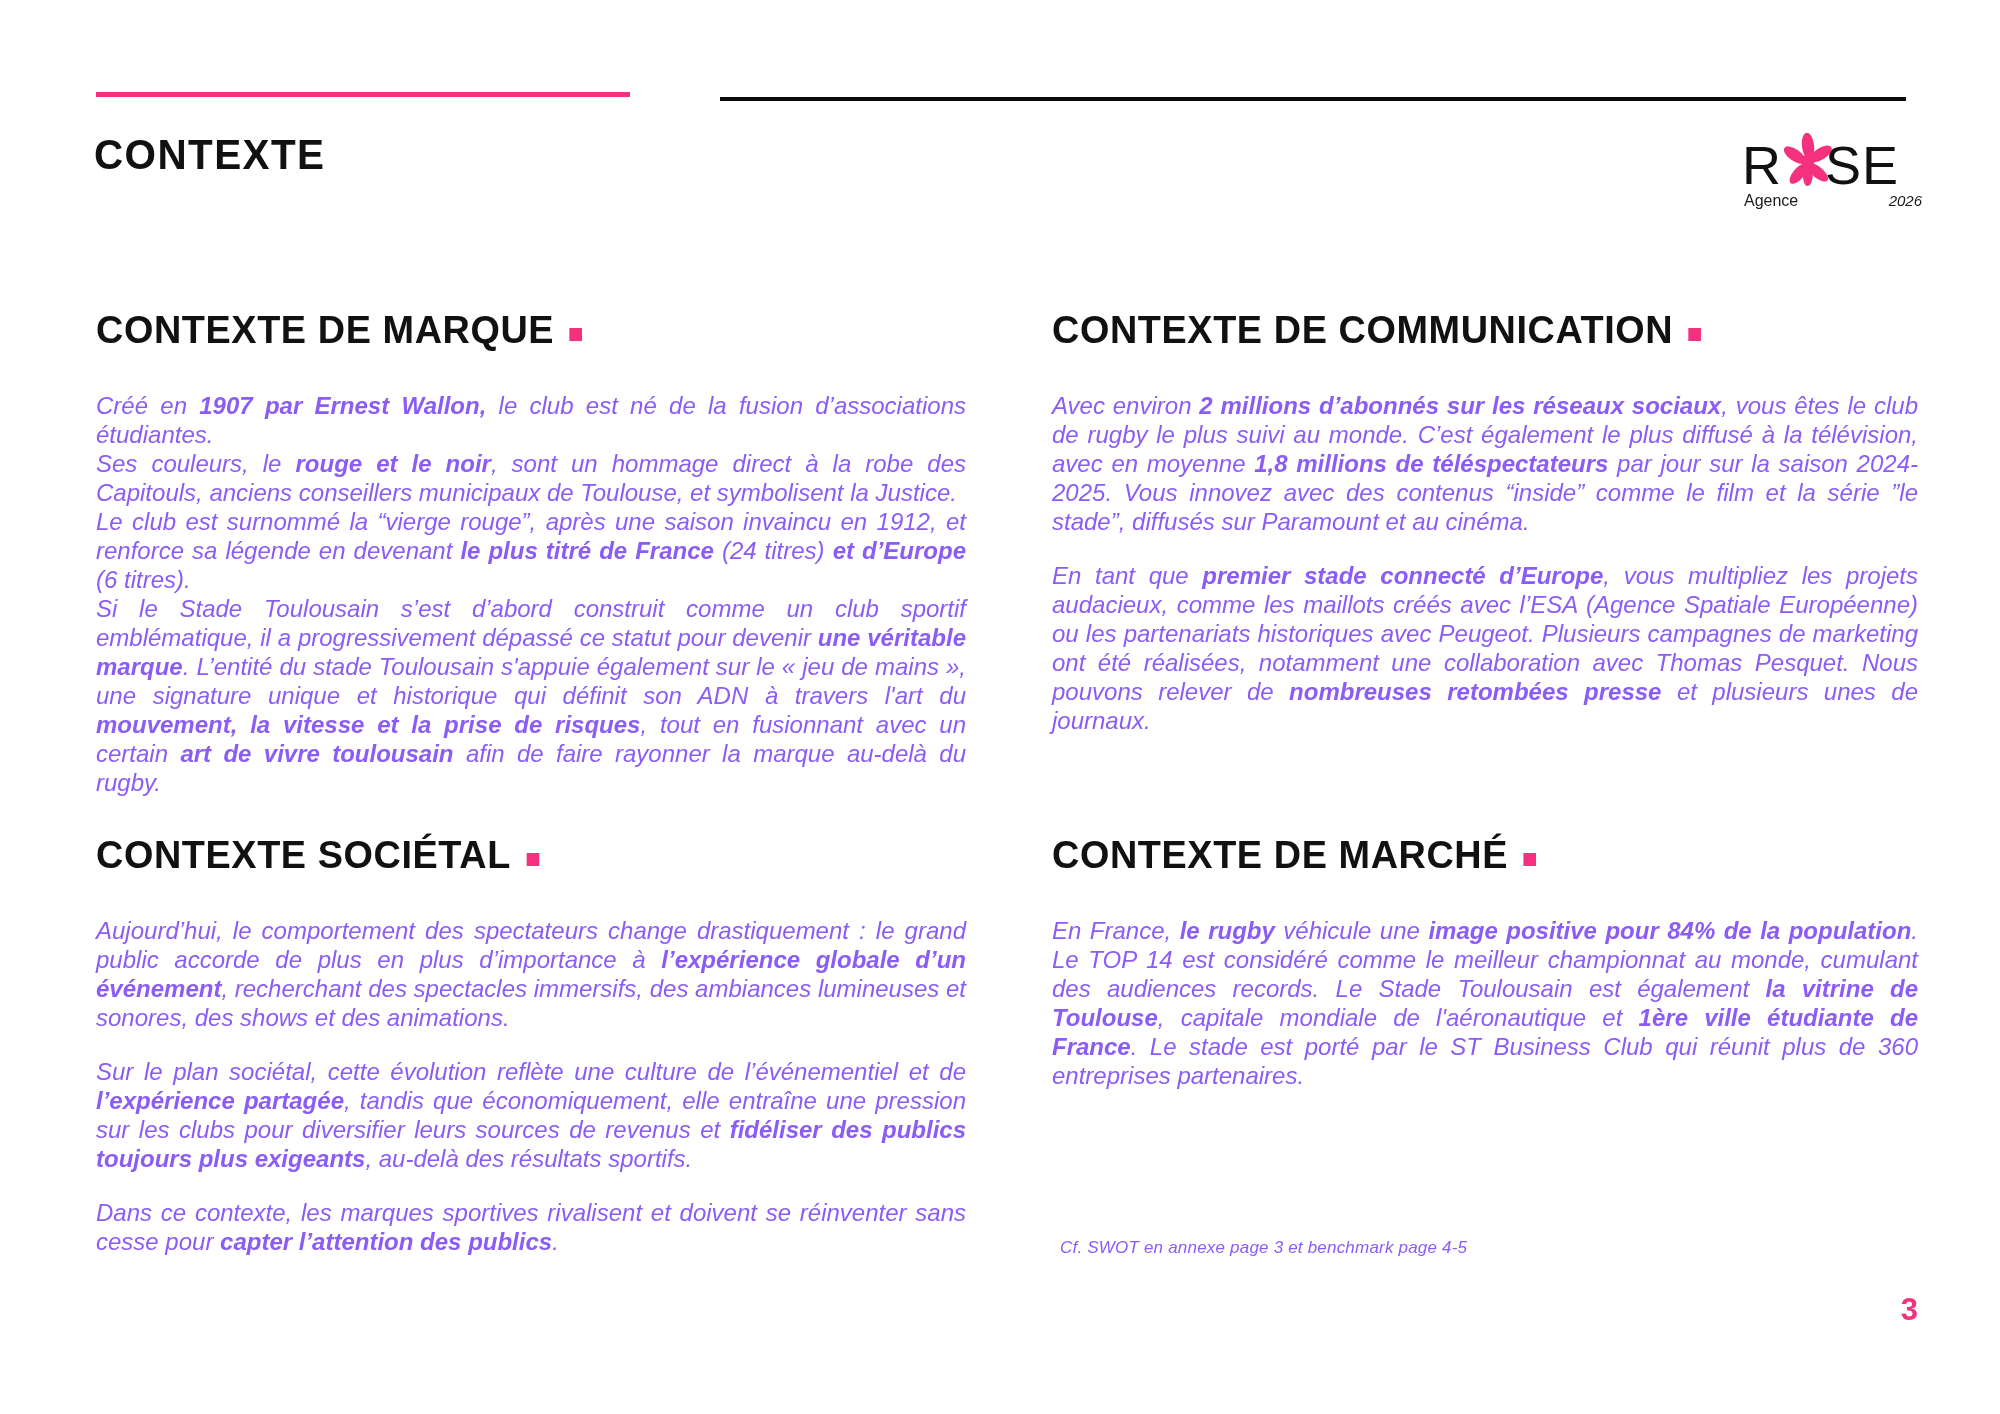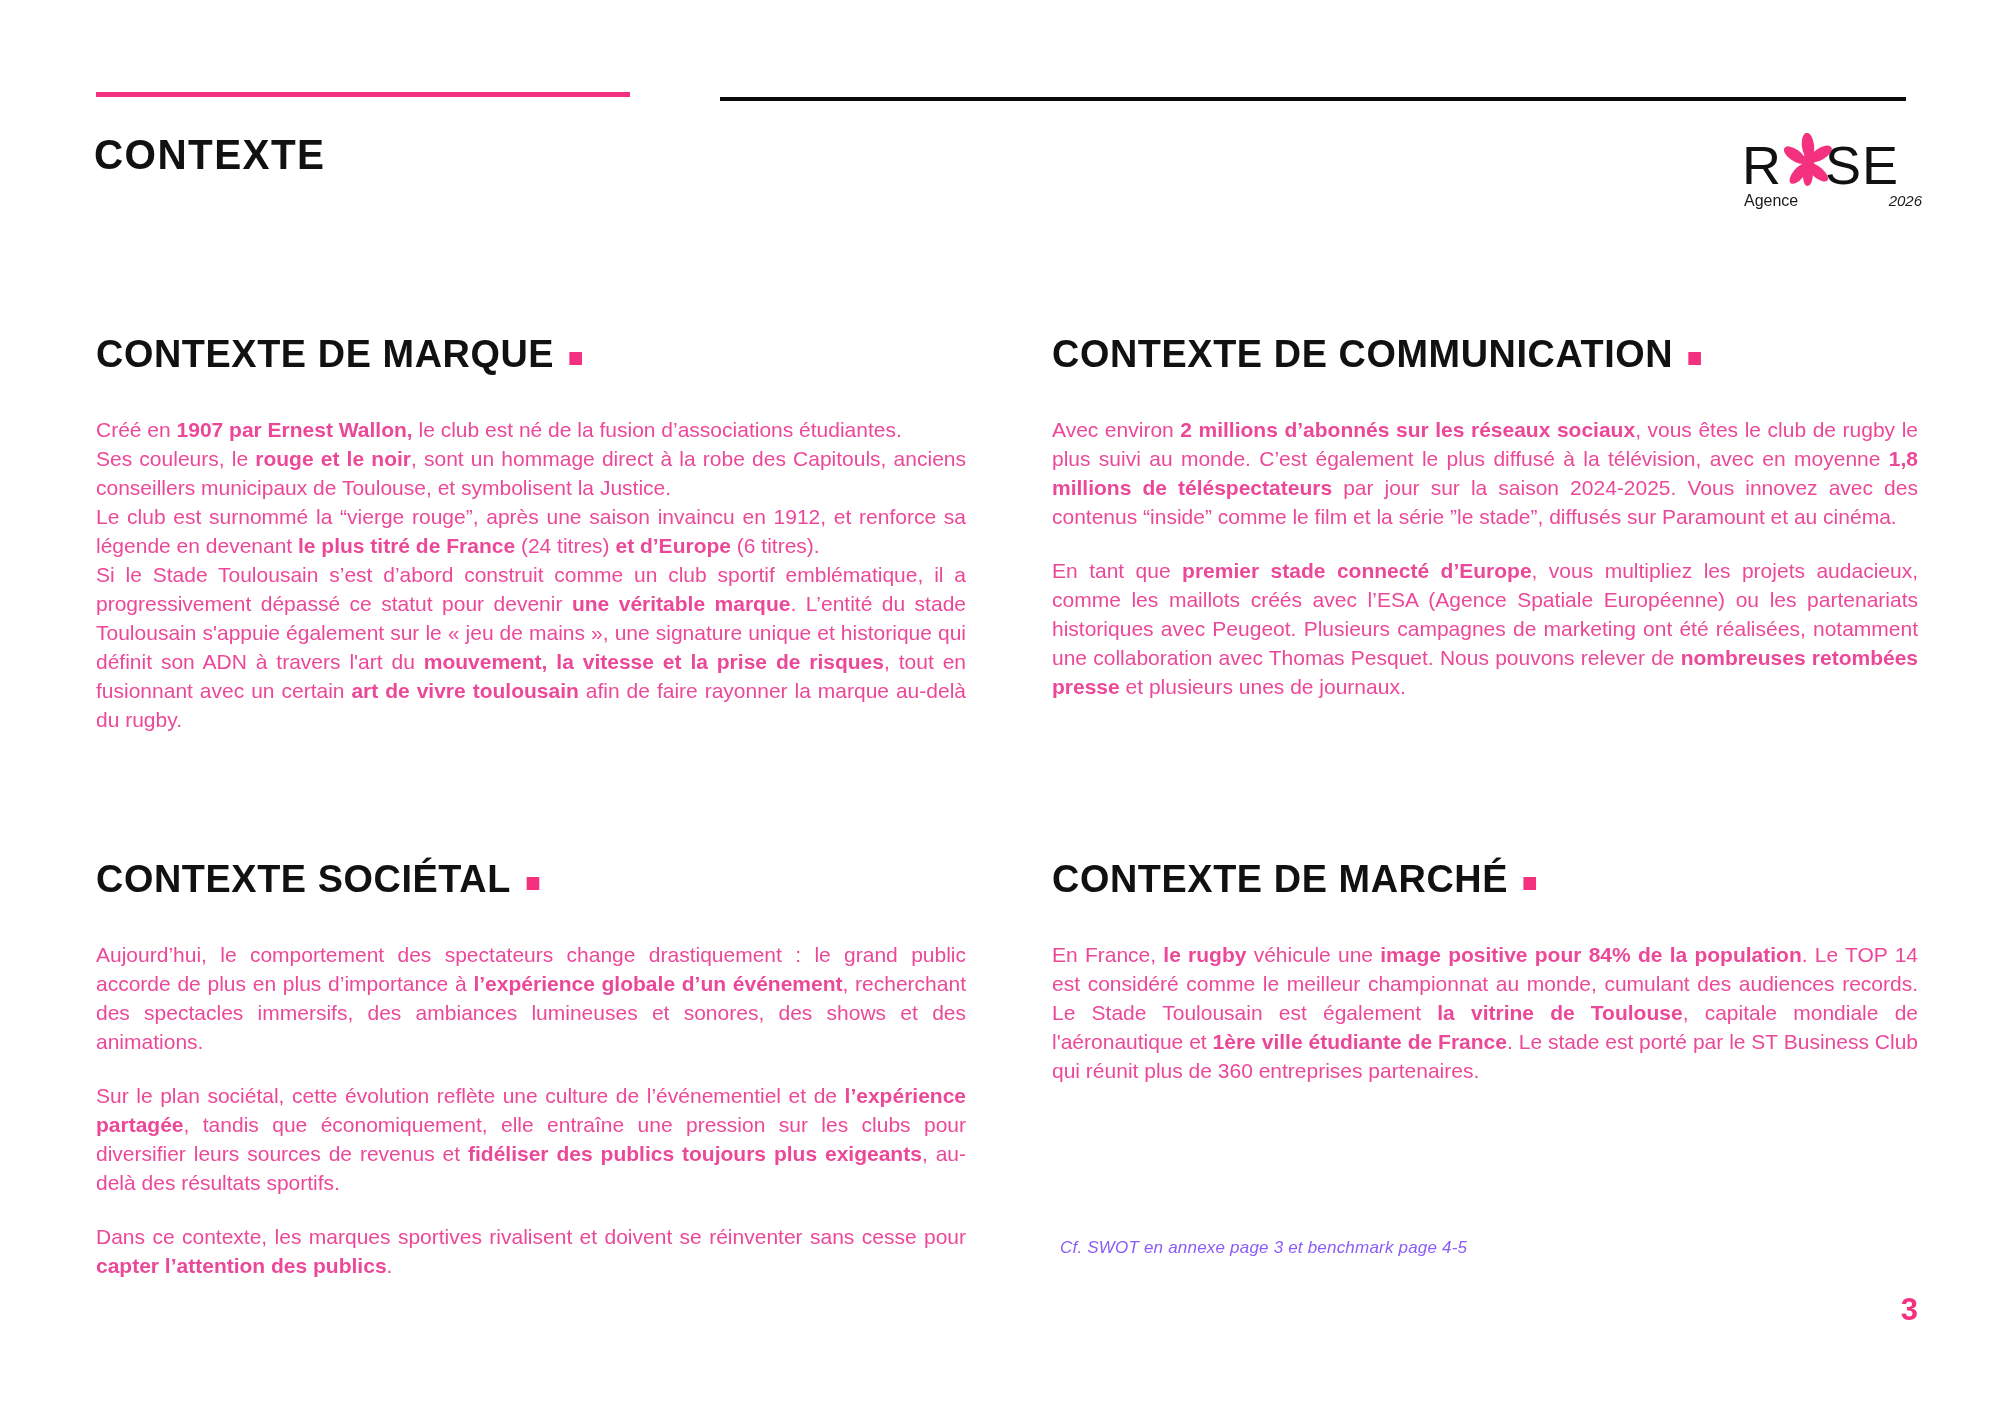--- a/index.html
+++ b/index.html
@@ -90,21 +90,21 @@
   .logo-sub .agence {
     position: absolute; left: 2px; top: 0;
   }
   .logo-sub .year {
     position: absolute; right: 0; top: 0;
     font-style: italic;
     font-size: 15px;
   }
 
   
-  .section { position: absolute; margin-top: 24px; }
+  .section { position: absolute; }
   .sec-tl { left: 96px;  top: 310px;  width: 870px; }
   .sec-tr { left: 1052px; top: 310px; width: 866px; }
   .sec-bl { left: 96px;  top: 835px;  width: 870px; }
   .sec-br { left: 1052px; top: 835px; width: 866px; }
 
   .sec-title {
     font-size: 39px;
     font-weight: 700;
     letter-spacing: 0.6px;
     color: #111111;
@@ -117,25 +117,26 @@
     display: inline-block;
     width: 13px;
     height: 13px;
     background: #f4317f;
     margin-left: 16px;
     vertical-align: 2px;
   }
 
   .sec-body {
     margin-top: 40px;
-    font-size: 21px;
+    font-size: 24px;
     line-height: 29px;
-    color: #ec4899;
+    color: #8b5cf6;
     text-align: justify;
     text-justify: inter-word;
+    font-style: italic;
   }
   .sec-body p { margin: 0; }
   .sec-body p + p.spaced { margin-top: 25px; }
   .sec-body b, .sec-body strong { font-weight: 700; }
 
   .footnote {
     position: absolute;
     left: 1060px;
     top: 1238px;
     font-size: 17px;

